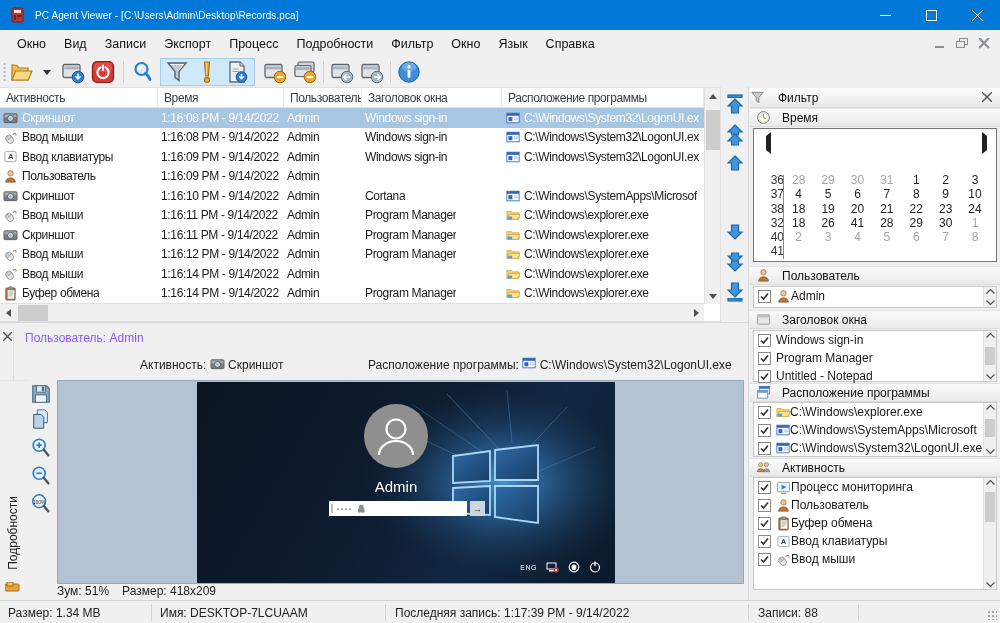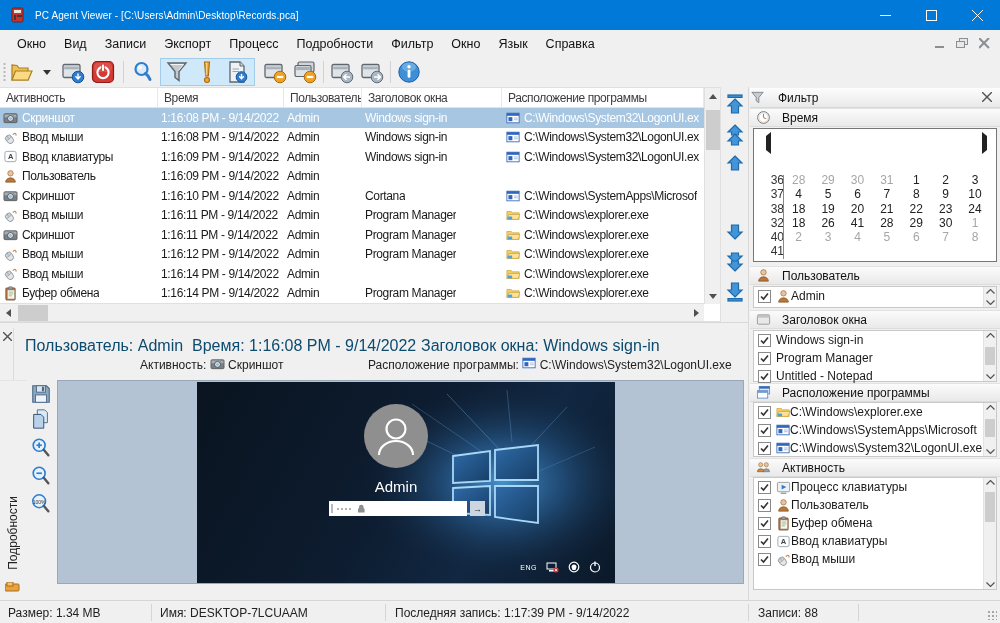--- a/index.html
+++ b/index.html
@@ -37,21 +37,21 @@
 .tri.up{border-width:0 4px 5px 4px;border-color:transparent transparent #505050 transparent}
 .tri.down{border-width:5px 4px 0 4px;border-color:#505050 transparent transparent transparent}
 .tri.left{border-width:4px 5px 4px 0;border-color:transparent #505050 transparent transparent}
 .tri.right{border-width:4px 0 4px 5px;border-color:transparent transparent transparent #505050}
 .navcol{position:absolute;left:721px;top:87px;width:27px;height:235px;background:#f0f0f0}
 .navbtn{position:absolute;left:3px;width:22px;height:22px}
 .splitter{position:absolute;left:0;top:322px;width:748px;height:6px;background:#f0f0f0;border-top:1px solid #d9d9d9}
 .details{position:absolute;left:0;top:328px;width:744px;height:270px;background:#f0f0f0}
 .d-close{position:absolute;left:3px;top:4px;width:12px;height:12px;color:#444}
 .d-vline{position:absolute;left:13px;top:0;width:1px;height:52px;background:#dcdcdc}
-.d-h1{position:absolute;top:9px;height:15px;font-size:16px;color:#0c4a6e;white-space:nowrap}
+.d-h1{position:absolute;top:3px;height:15px;font-size:12px;color:#8b5cf6;white-space:nowrap}
 .d-h2{position:absolute;top:29px;height:15px;font-size:12px;color:#222;white-space:nowrap;display:flex;align-items:center}
 .d-tabstrip{position:absolute;left:0;top:52px;width:27px;height:218px;border-top:1px solid #e5e5e5}
 .d-tabtext{position:absolute;left:6px;bottom:28px;writing-mode:vertical-rl;transform:rotate(180deg);font-size:12px;color:#222}
 .d-tabicon{position:absolute;left:5px;bottom:6px}
 .d-tools{position:absolute;left:27px;top:52px;width:30px;height:218px}
 .d-tool{position:absolute;left:3px;width:24px;height:24px}
 .preview{position:absolute;left:57px;top:52px;width:687px;height:204px;background:#b4c3d3;border:1px solid #98a8b8;overflow:hidden}
 .shot{position:absolute;left:139px;top:1px;width:418px;height:203px;background:linear-gradient(120deg,#0a1420 0%,#0d1c2f 45%,#112742 70%,#0b1929 100%);overflow:hidden}
 .zoombar{position:absolute;left:0;top:256px;width:744px;height:14px;font-size:12px;color:#222;display:flex}
 .avatar{position:absolute;left:167px;top:22px;width:64px;height:64px;border-radius:50%;background:#8f8f8f}
@@ -662,22 +662,20 @@
   <div class="splitter"></div>
   <div class="details">
     <div class="d-close">
         <svg width="9" height="9">
           <line class="xmark" x1="0" y1="0" x2="9" y2="9"></line>
           <line class="xmark" x1="9" y1="0" x2="0" y2="9"></line>
         </svg>
       </div>
     <div class="d-vline"></div>
     <div class="d-h1" style="left:25px"><span>Пользователь:</span> <span>Admin</span></div>
-    <div class="d-h1" style="left:192px"><span>Время:</span> <span>1:16:08 PM - 9/14/2022</span></div>
-    <div class="d-h1" style="left:421px"><span>Заголовок окна:</span> <span>Windows sign-in</span></div>
     <div class="d-h2" style="left:140px"><span>Активность:</span>&nbsp;<span class="d-ico" id="d-act-icon"><span style="display: inline-flex;">
             <svg viewBox="0 0 16 16" width="15" height="15">
               <rect x="1" y="4" width="14" height="9.5" rx="1.2" fill="#7b7f83" stroke="#4d5154" stroke-width="0.8"></rect>
               <rect x="1.6" y="4.8" width="12.8" height="3" fill="#a9adb1"></rect>
               <circle cx="8" cy="9" r="3.1" fill="#d6eaf8" stroke="#35383b" stroke-width="0.8"></circle>
               <circle cx="8" cy="9" r="1.4" fill="#8fb6d4"></circle>
               <rect x="11.6" y="5.4" width="2.4" height="1.8" fill="#e8e8e8" stroke="#55585b" stroke-width="0.5"></rect>
             </svg>
           </span></span>&nbsp;<span>Скриншот</span></div>
     <div class="d-h2" style="left:368px"><span>Расположение программы:</span>&nbsp;<span class="d-ico" id="d-path-icon"><span style="display: inline-flex;">
@@ -800,20 +798,24 @@
             </span>
           <span>
               <svg width="12" height="12">
                 <circle cx="6" cy="6.5" r="4.5" fill="none" stroke="#fff" stroke-width="1.2"></circle>
                 <line x1="6" y1="0.5" x2="6" y2="5" stroke="#fff" stroke-width="1.4"></line>
               </svg>
             </span>
         </div>
       </div>
     </div>
+    <div class="zoombar">
+      <span style="margin-left:57px">Зум: 51%</span>
+      <span style="margin-left:13px">Размер: 418x209</span>
+    </div>
   </div>
   <div class="filter">
     <div class="fhead">
       <span class="fico" id="f-funnel"><span style="display: inline-flex;">
             <svg viewBox="0 0 16 16" width="15" height="15">
               <path d="M2 2.5 h12 l-4.6 5.5 v5.5 l-2.8 -2 v-3.5 z" fill="#c8cdd2" stroke="#787d82" stroke-width="0.9"></path>
             </svg>
           </span></span>
       <span class="lbl">Фильтр</span>
       <div class="fclose">
@@ -1072,21 +1074,21 @@
               <polyline points="2,5.5 4.5,8 9,2.5" fill="none" stroke="#333" stroke-width="1.6"></polyline>
             </svg>
           </span>
           <span style="display: inline-flex;">
             <svg viewBox="0 0 16 16" width="15" height="15">
               <rect x="1.5" y="2.5" width="13" height="10" rx="1" fill="#eef1f4" stroke="#8d9296" stroke-width="0.9"></rect>
               <polygon points="6,5 11,7.5 6,10" fill="#2d7dd2"></polygon>
               <rect x="5" y="13.5" width="6" height="1.3" fill="#8d9296"></rect>
             </svg>
           </span>
-          <span>Процесс клавиатуры</span>
+          <span>Процесс мониторинга</span>
         </div>
         <div class="flrow">
           <span class="cb">
             <svg width="11" height="11" style="position:absolute;left:0;top:0">
               <polyline points="2,5.5 4.5,8 9,2.5" fill="none" stroke="#333" stroke-width="1.6"></polyline>
             </svg>
           </span>
           <span style="display: inline-flex;">
             <svg viewBox="0 0 16 16" width="15" height="15">
               <circle cx="8" cy="4.6" r="2.9" fill="#ecc49b" stroke="#99652f" stroke-width="0.7"></circle>

